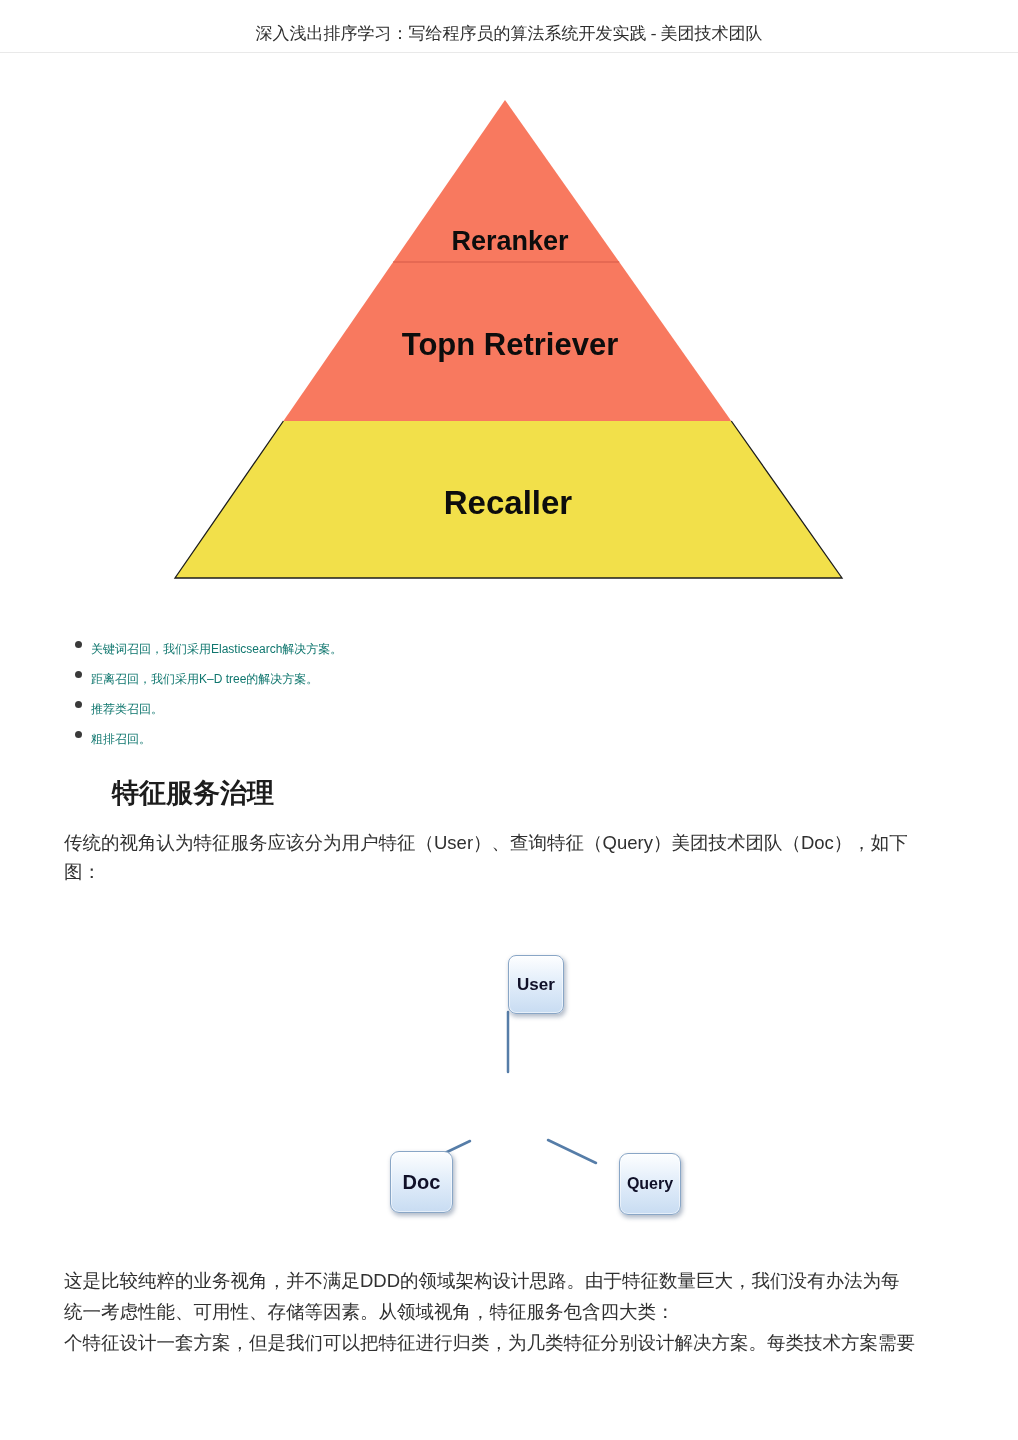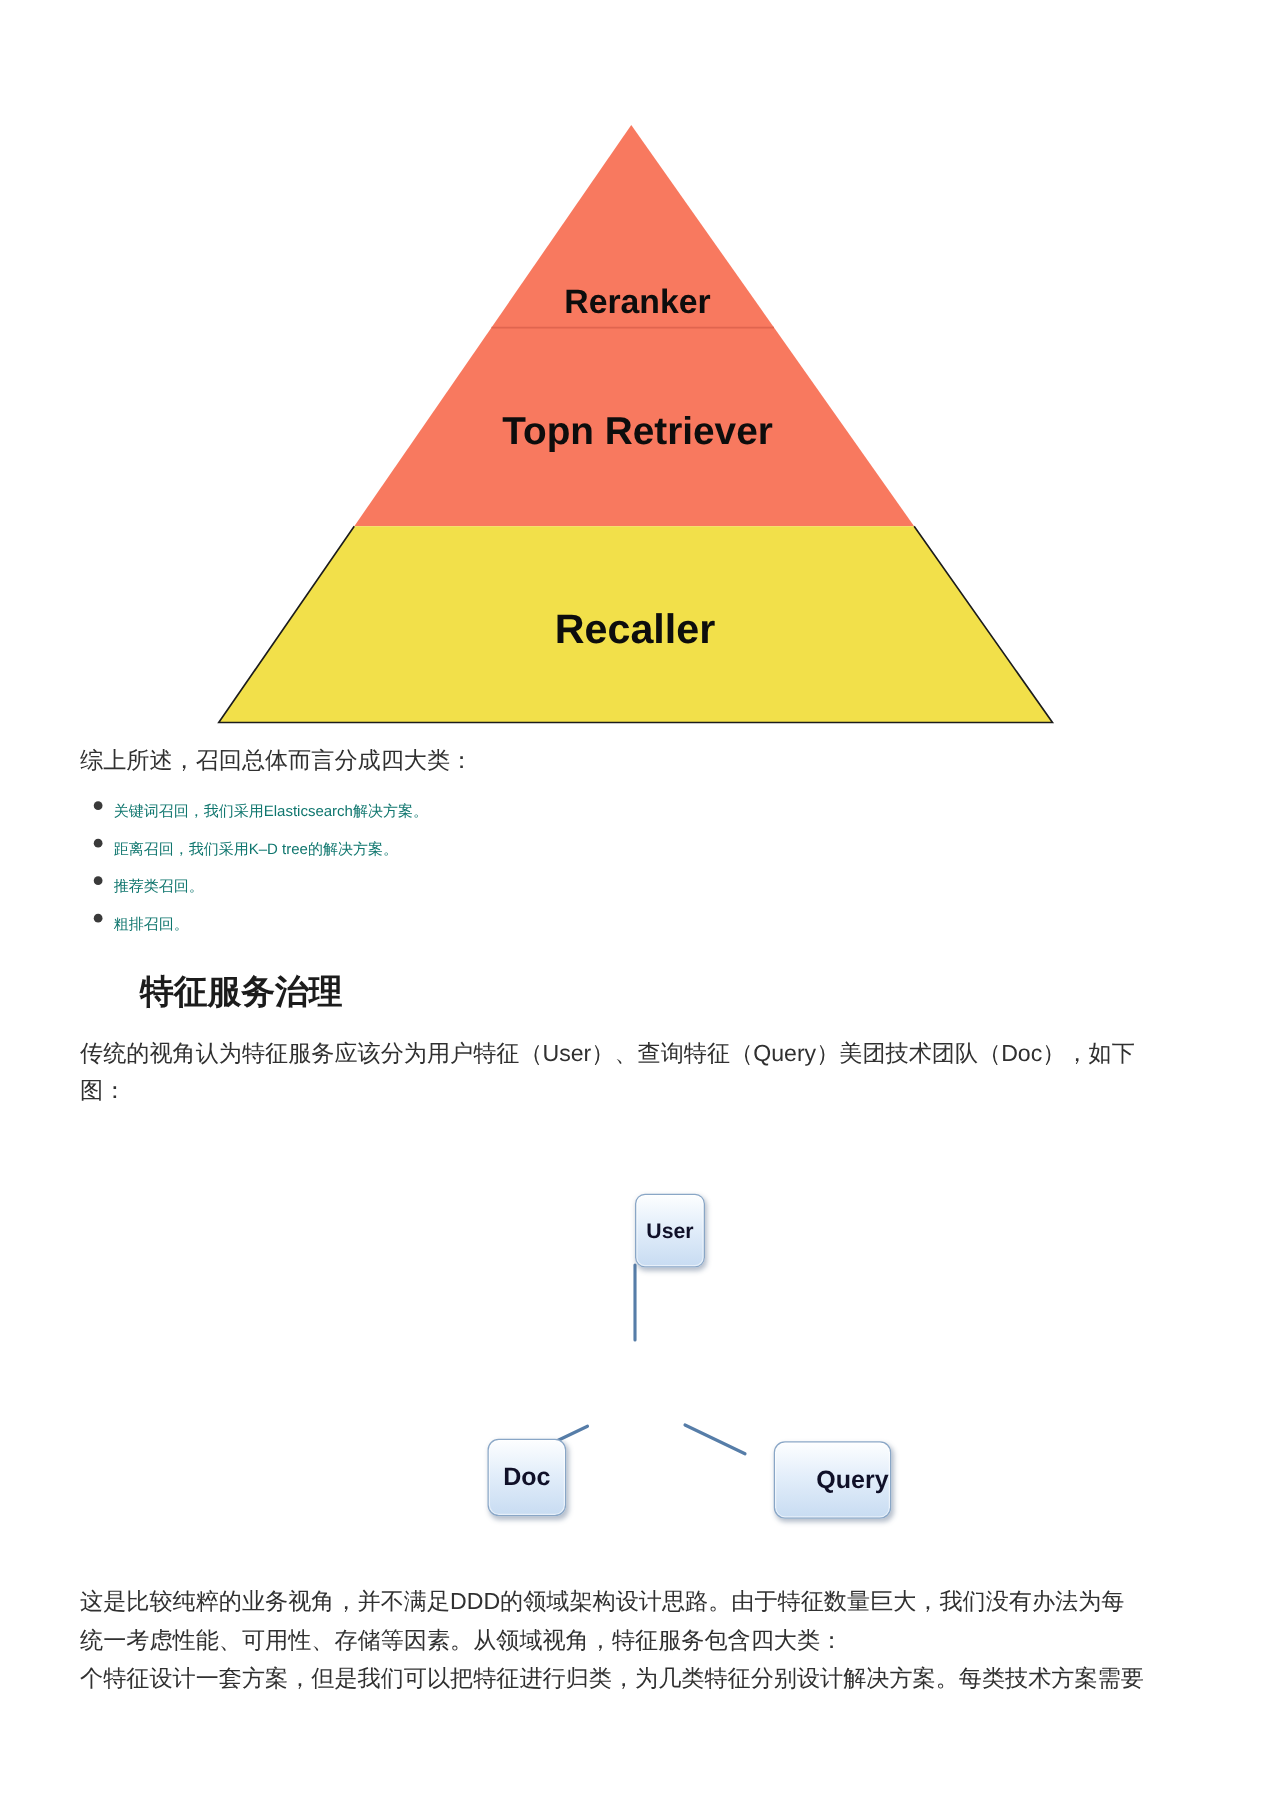--- a/index.html
+++ b/index.html
@@ -34,39 +34,39 @@
     position:absolute;display:flex;align-items:center;justify-content:center;
     background:linear-gradient(180deg,#fdfeff 0%,#e3eefa 45%,#c8dcf2 100%);
     border:1px solid #89a6c6;
     box-shadow:1.5px 2.5px 4px rgba(90,110,140,.45), inset 0 0 0 1px rgba(255,255,255,.55);
     color:#101028;font-weight:bold;margin-left:27px;
   }
   .dnode-user{left:481px;top:955px;width:54px;height:57px;border-radius:8px;font-size:17px;}
   .dnode-center{left:465px;top:1071px;width:88px;height:89px;border-radius:14px;
     font-family:"Liberation Serif",serif;font-size:30px;color:#050510;}
   .dnode-doc{left:363px;top:1151px;width:61px;height:60px;border-radius:9px;font-size:20px;}
-  .dnode-query{left:592px;top:1153px;width:60px;height:60px;border-radius:9px;font-size:20px;padding-left:32px;}
+  .dnode-query{left:592px;top:1153px;width:60px;height:60px;border-radius:9px;font-size:16px;}
 </style>
 </head>
 <body>
 
 <div id="screen">
 
+  <div class="page-header">深入浅出排序学习：写给程序员的算法系统开发实践 - 美团技术团队</div>
 
   <svg class="pyramid-svg" width="680" height="486" viewBox="0 0 680 486">
     <polygon points="335,4 561.3,325 113.4,325" fill="#f8795f"></polygon>
     <line x1="223.2" y1="166" x2="449.2" y2="166" stroke-width="1.4" stroke="#e0654f"></line>
     <polygon points="113.4,325 561.3,325 672,482 5,482" fill="#f2e04a"></polygon>
     <path d="M561.3,325 L672,482 L5,482 L113.4,325" fill="none" stroke-width="1.3" stroke="#1c1c1c"></path>
     <text class="pyr-label" x="340" y="154" font-size="27" text-anchor="middle">Reranker</text>
     <text class="pyr-label" x="340" y="259" font-size="31" text-anchor="middle">Topn Retriever</text>
     <text class="pyr-label" x="338" y="418" font-size="33" text-anchor="middle">Recaller</text>
   </svg>
 
-  <div class="para p-intro">综上所述，召回总体而言分成四大类：</div>
 
   <div class="bullets">
     <div class="bullet-item">
       <span class="bullet-dot"></span>
       <span>关键词召回，我们采用Elasticsearch解决方案。</span>
     </div>
     <div class="bullet-item">
       <span class="bullet-dot"></span>
       <span>距离召回，我们采用K–D tree的解决方案。</span>
     </div>

